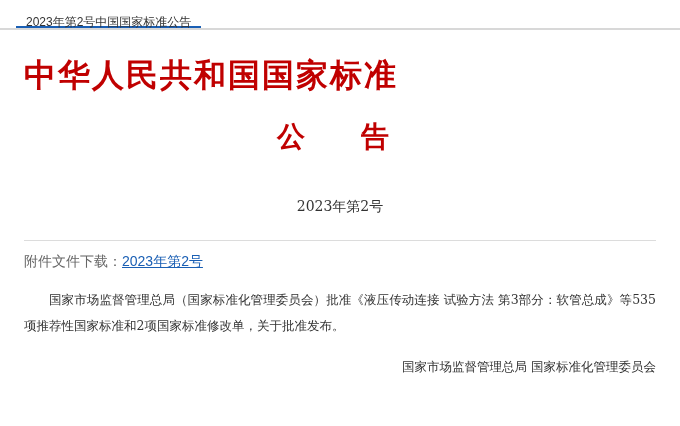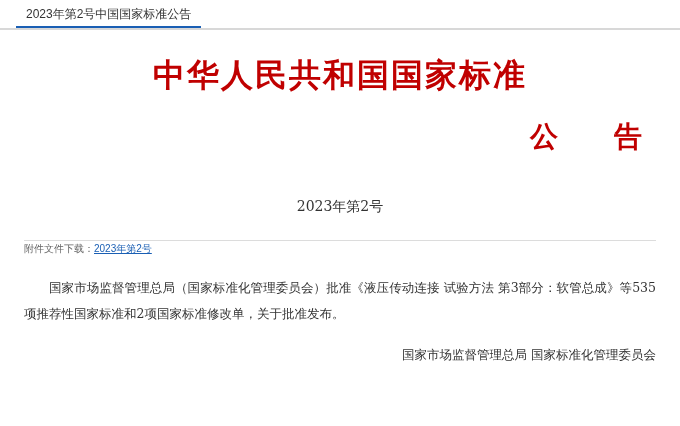--- a/index.html
+++ b/index.html
@@ -26,67 +26,66 @@
     height: 28px;
     background: #ffffff;
     border-bottom: 2px solid #d8d8d8;
   }
   .tab {
     position: absolute;
     left: 16px;
     top: 0;
     height: 28px;
     line-height: 28px;
-    padding: 0 10px;
+    padding: 8px 10px;
     font-size: 12px;
     color: #333333;
     border-bottom: 2px solid #1a5fb4;
     box-sizing: border-box;
     background: #ffffff;
     white-space: nowrap;
   }
   
   .content {
     position: relative;
     padding: 0 24px;
   }
   .main-title {
     margin-top: 26px;
-    text-align: center;
     color: #c00000;
     font-family: "DejaVu Serif", "Liberation Serif", serif;
     font-weight: bold;
     font-size: 32px;
     letter-spacing: 2px;
     line-height: 1.2;
   }
   .sub-title {
     margin-top: 26px;
-    text-align: right;
+    text-align: center;
     color: #c00000;
     font-family: "DejaVu Serif", "Liberation Serif", serif;
     font-weight: bold;
     font-size: 28px;
     letter-spacing: 14px;
     line-height: 1.2;
   }
   .issue-no {
     margin-top: 44px;
     text-align: center;
     font-size: 14px;
     color: #333333;
     font-family: "DejaVu Serif", "Liberation Serif", serif;
   }
   .divider {
     margin-top: 24px;
     border-top: 1px solid #dcdcdc;
   }
   .attach-row {
-    margin-top: 0;
-    font-size: 10px;
+    margin-top: 12px;
+    font-size: 14px;
     color: #666666;
     line-height: 16px;
   }
   .attach-label {
     color: #666666;
   }
   .attach-link {
     color: #1a5fb4;
     text-decoration: underline;
     cursor: pointer;

